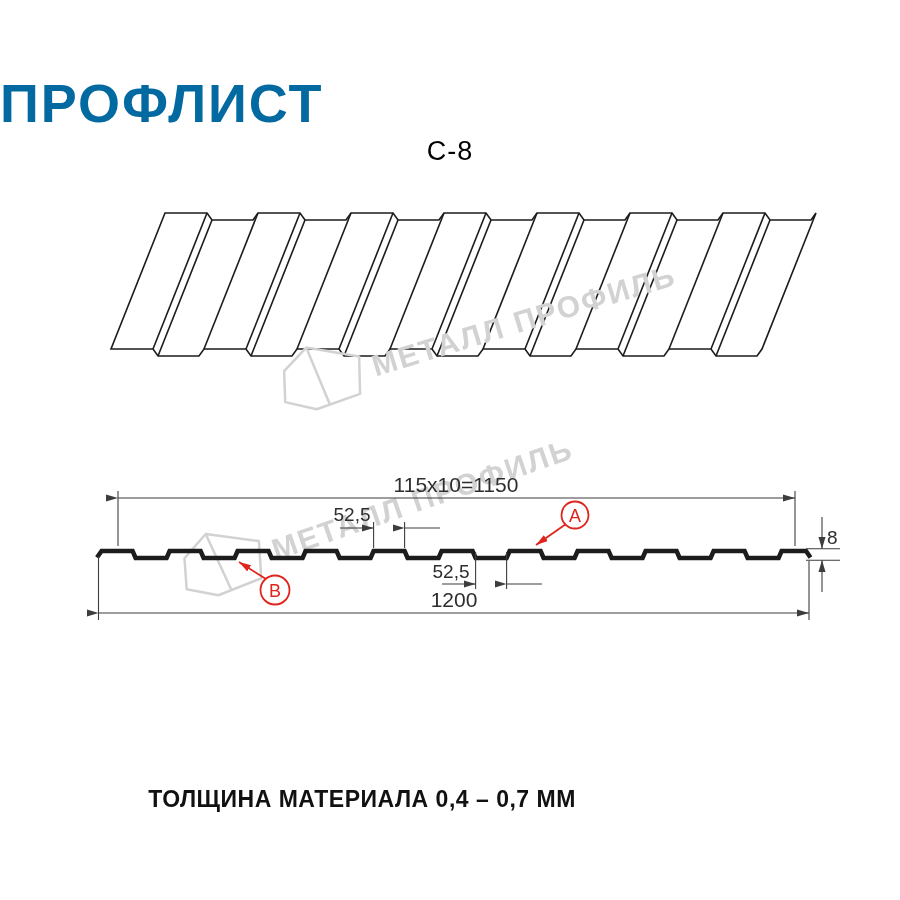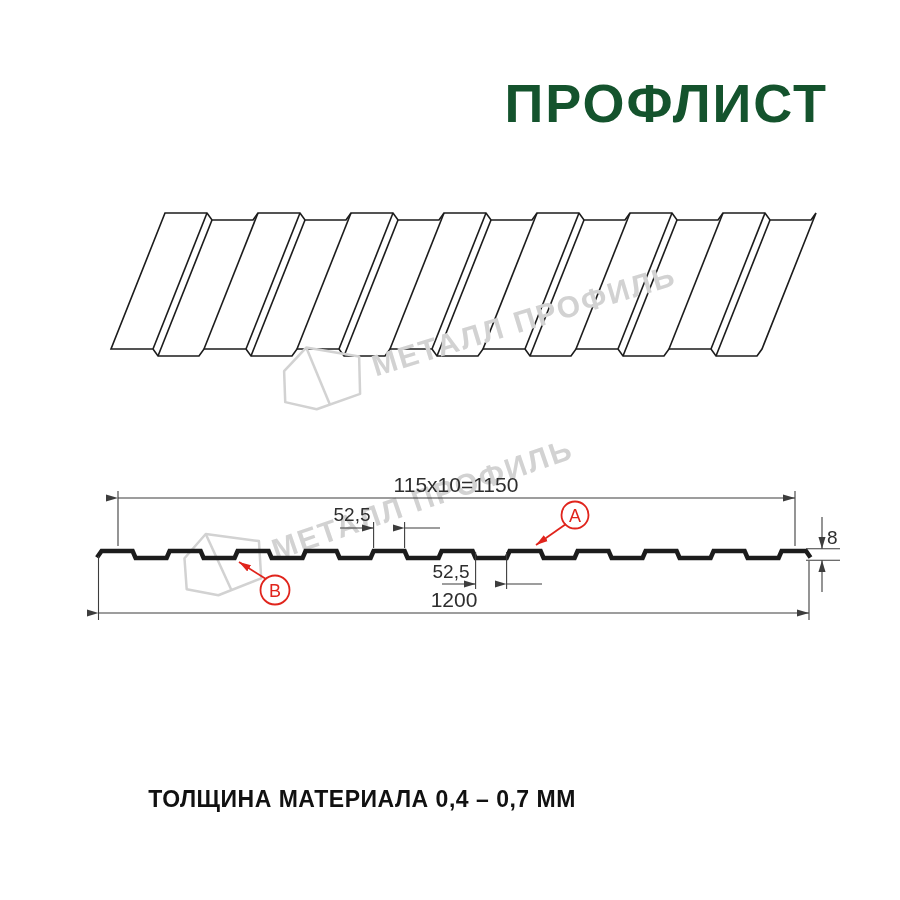--- a/index.html
+++ b/index.html
@@ -1,39 +1,40 @@
 <!DOCTYPE html>
 <html><head>
 <meta charset="utf-8">
 <style>
   html,body{margin:0;padding:0;background:#fff;}
   #page{position:relative;width:900px;height:900px;background:#fff;overflow:hidden;
         font-family:"Liberation Sans",sans-serif;}
-  .title{position:absolute;left:0;top:72px;width:828px;text-align:right;
-         font-size:54px;font-weight:700;letter-spacing:2px;color:#14532d;}
+  .title{position:absolute;left:0;top:72px;width:828px;text-align:left;
+         font-size:54px;font-weight:700;letter-spacing:2px;color:#0369a1;}
   .subtitle{position:absolute;left:0;top:136px;width:900px;text-align:center;
          font-size:27px;font-weight:500;letter-spacing:1px;color:#000;}
   .footer{position:absolute;left:0;top:786px;width:724px;text-align:center;
          font-size:23px;font-weight:700;letter-spacing:.5px;color:#111;}
   svg{position:absolute;left:0;top:0;}
   .dimline{stroke:#3d3d3d;stroke-width:1.1;fill:none;}
   .dimtext{font-family:"Liberation Sans",sans-serif;font-size:21px;fill:#2e2e2e;}
   .dimtext.small{font-size:19px;}
   .wm{stroke:#d2d2d2;stroke-width:2.5;fill:none;stroke-linejoin:round;}
   .wmtext{font-family:"Liberation Sans",sans-serif;font-size:30px;font-weight:700;
           letter-spacing:2px;fill:#d2d2d2;}
   .red{stroke:#e0241c;fill:none;stroke-width:1.8;}
   .redtext{font-family:"Liberation Sans",sans-serif;font-size:18px;fill:#e0241c;}
 </style>
 </head>
 <body>
 
 <div id="page">
 
   <div class="title">ПРОФЛИСТ</div>
+  <div class="subtitle">С-8</div>
 
   <svg width="900" height="900" viewBox="0 0 900 900">
     <defs>
       <marker id="arr" markerWidth="13" markerHeight="9" refX="12" refY="4" orient="auto" markerUnits="userSpaceOnUse">
         <path d="M0,0.4 L12,4 L0,7.6 z" fill="#3d3d3d"></path>
       </marker>
       <marker id="arrRed" markerWidth="13" markerHeight="9" refX="12" refY="4" orient="auto" markerUnits="userSpaceOnUse">
         <path d="M0,0.4 L12,4 L0,7.6 z" fill="#e0241c"></path>
       </marker>
     </defs>

